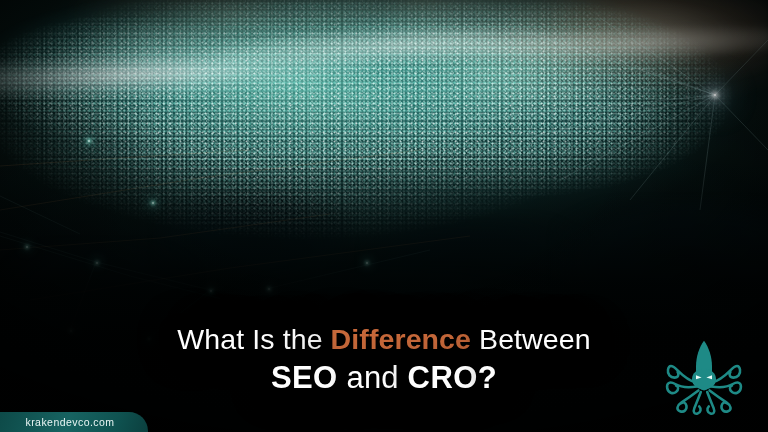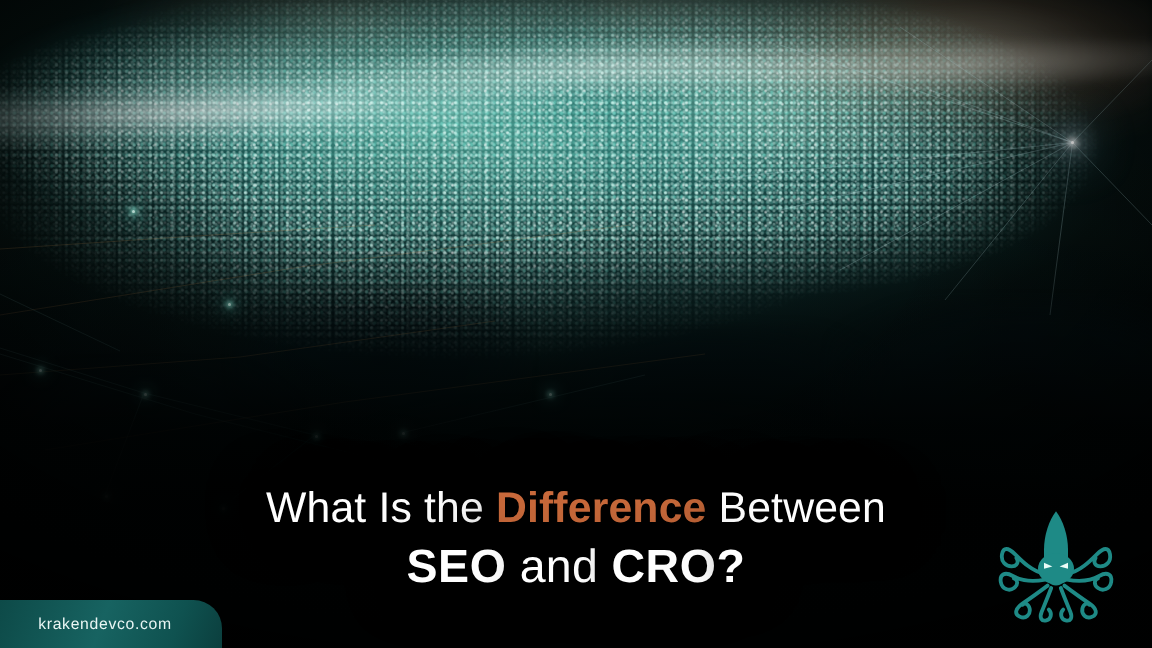--- a/index.html
+++ b/index.html
@@ -203,21 +203,21 @@
     font-weight: 700;
     letter-spacing: 0.4px;
   }
 
   
   .domain-tab {
     position: absolute;
     left: 0;
     bottom: 0;
     width: 148px;
-    height: 32px;
+    height: 20px;
     border-top-right-radius: 19px;
     background: linear-gradient(110deg, #0d4a48 0%, #176361 46%, #0f5250 78%, #0b3f3e 100%);
     display: flex;
     align-items: center;
     justify-content: center;
   }
   .domain-tab span {
     font-size: 10.5px;
     letter-spacing: 0.45px;
     color: #e9f6f4;

